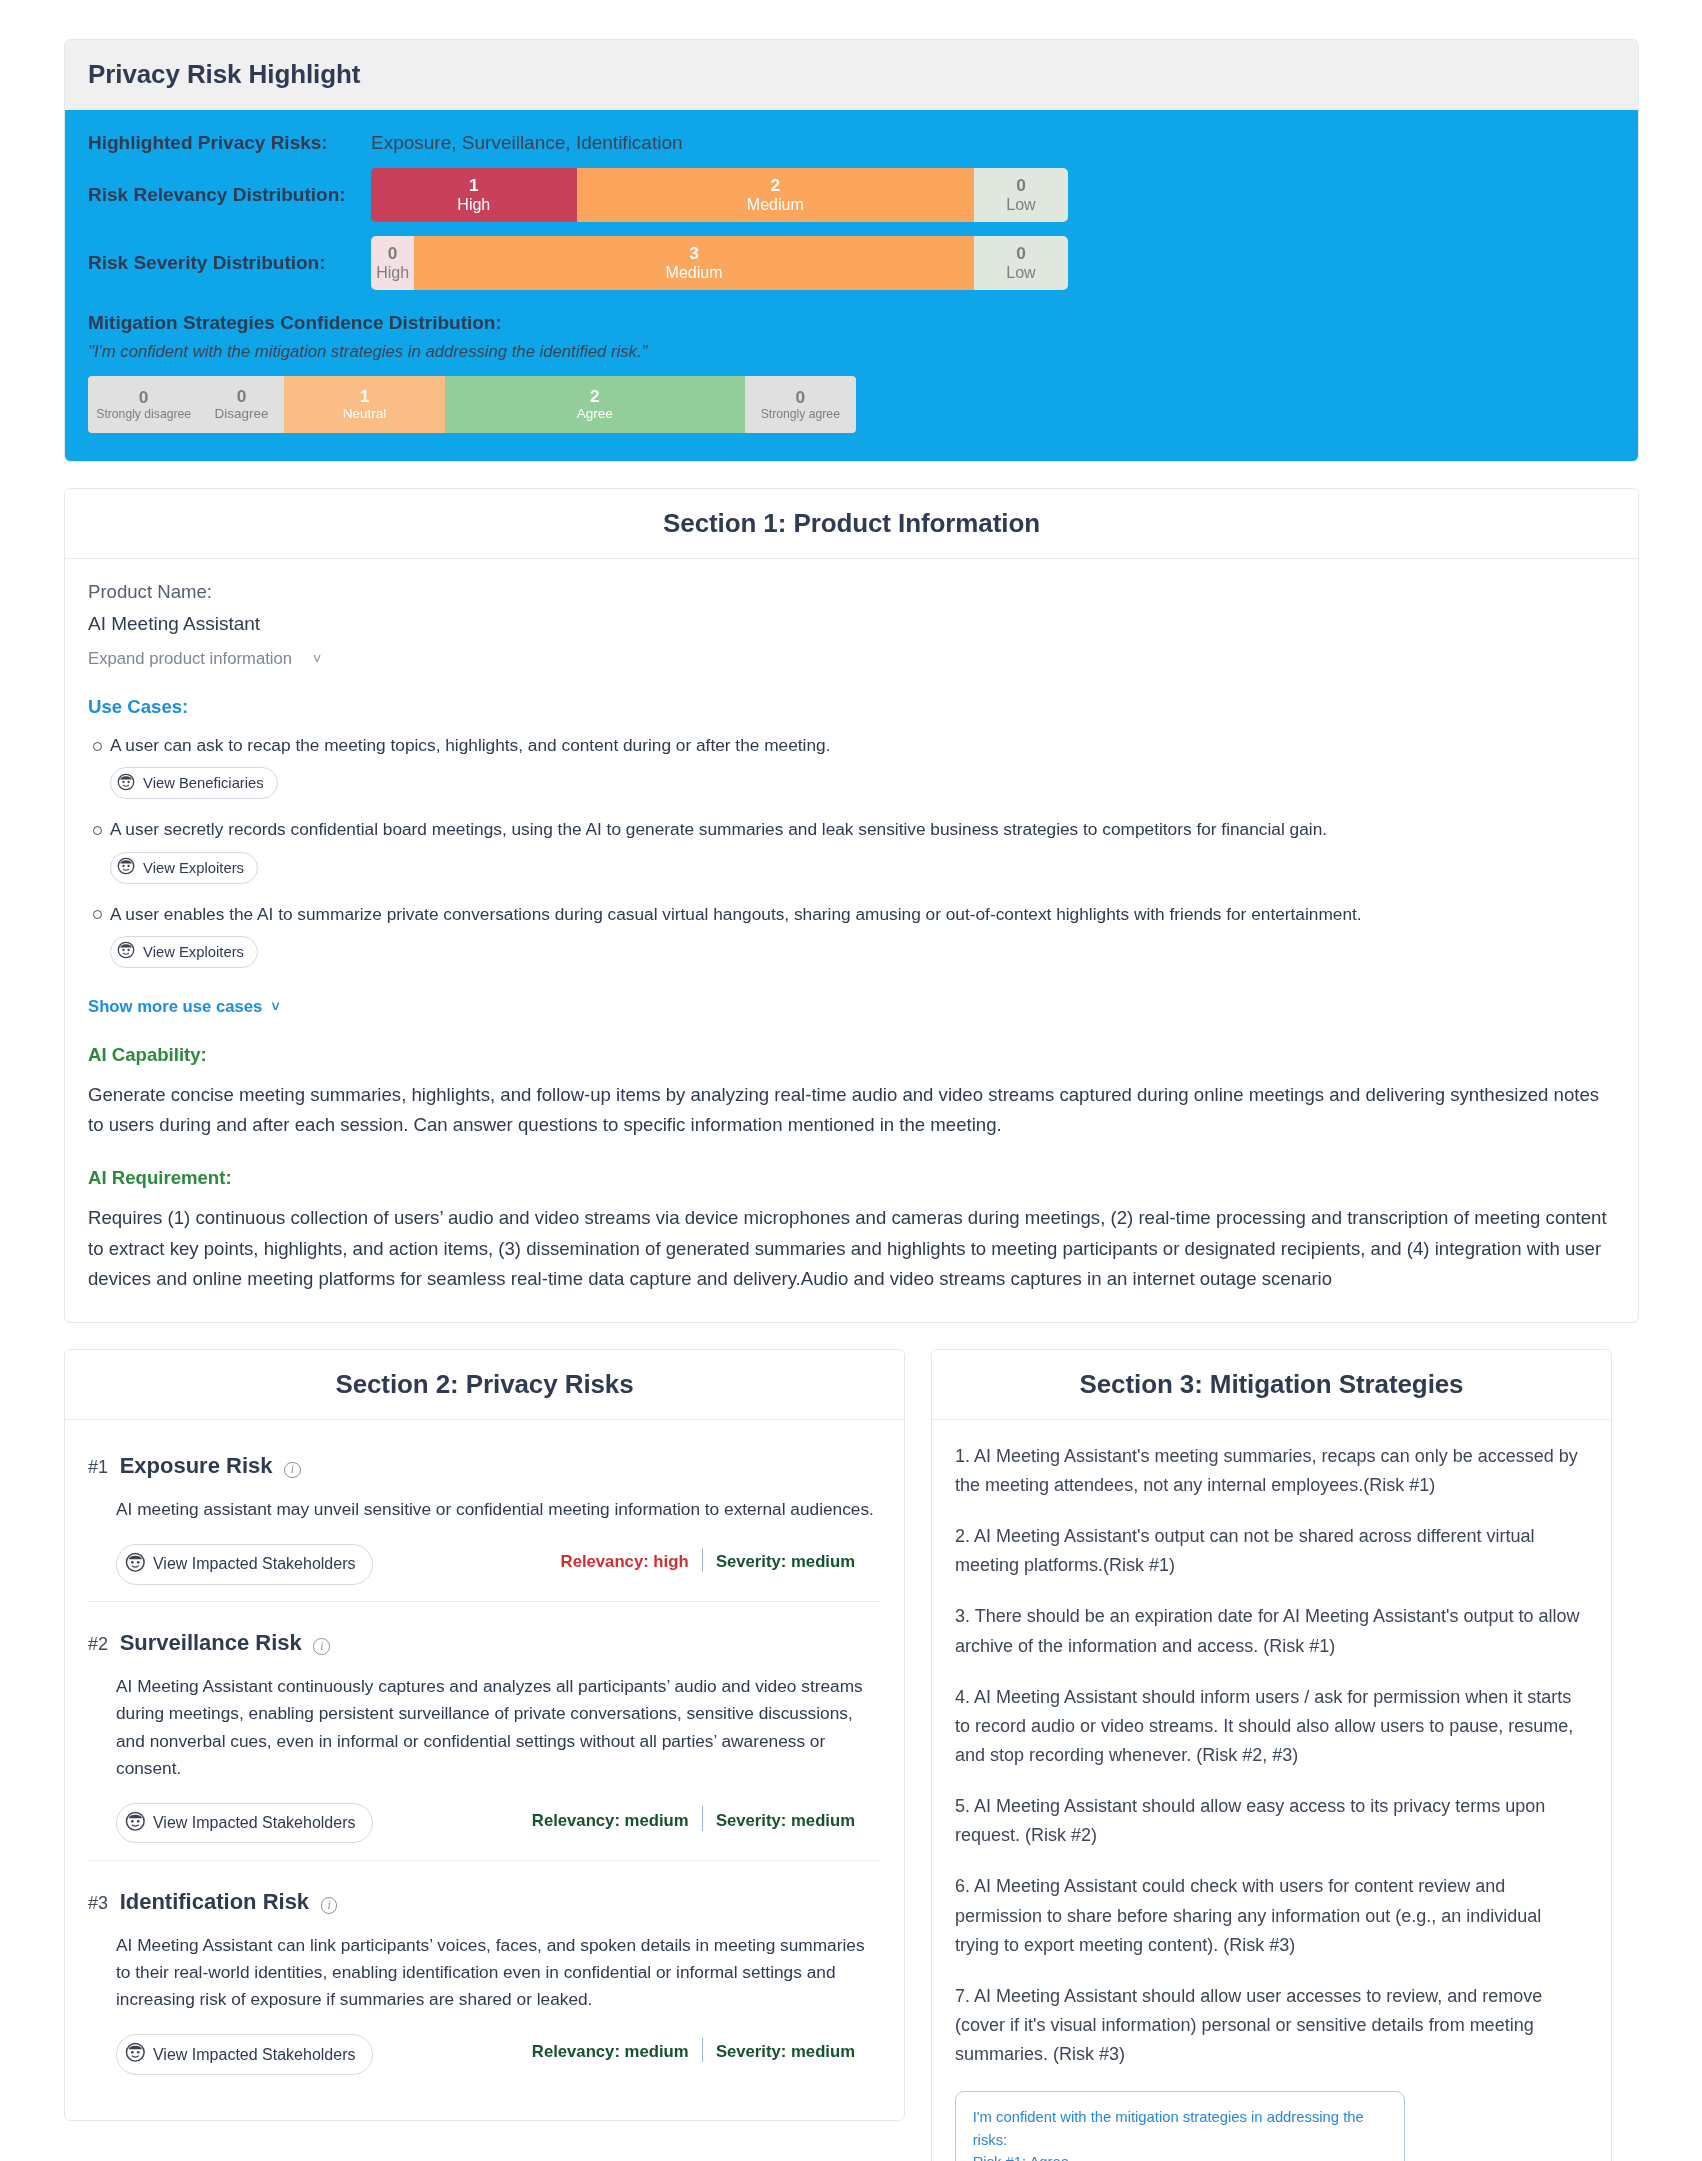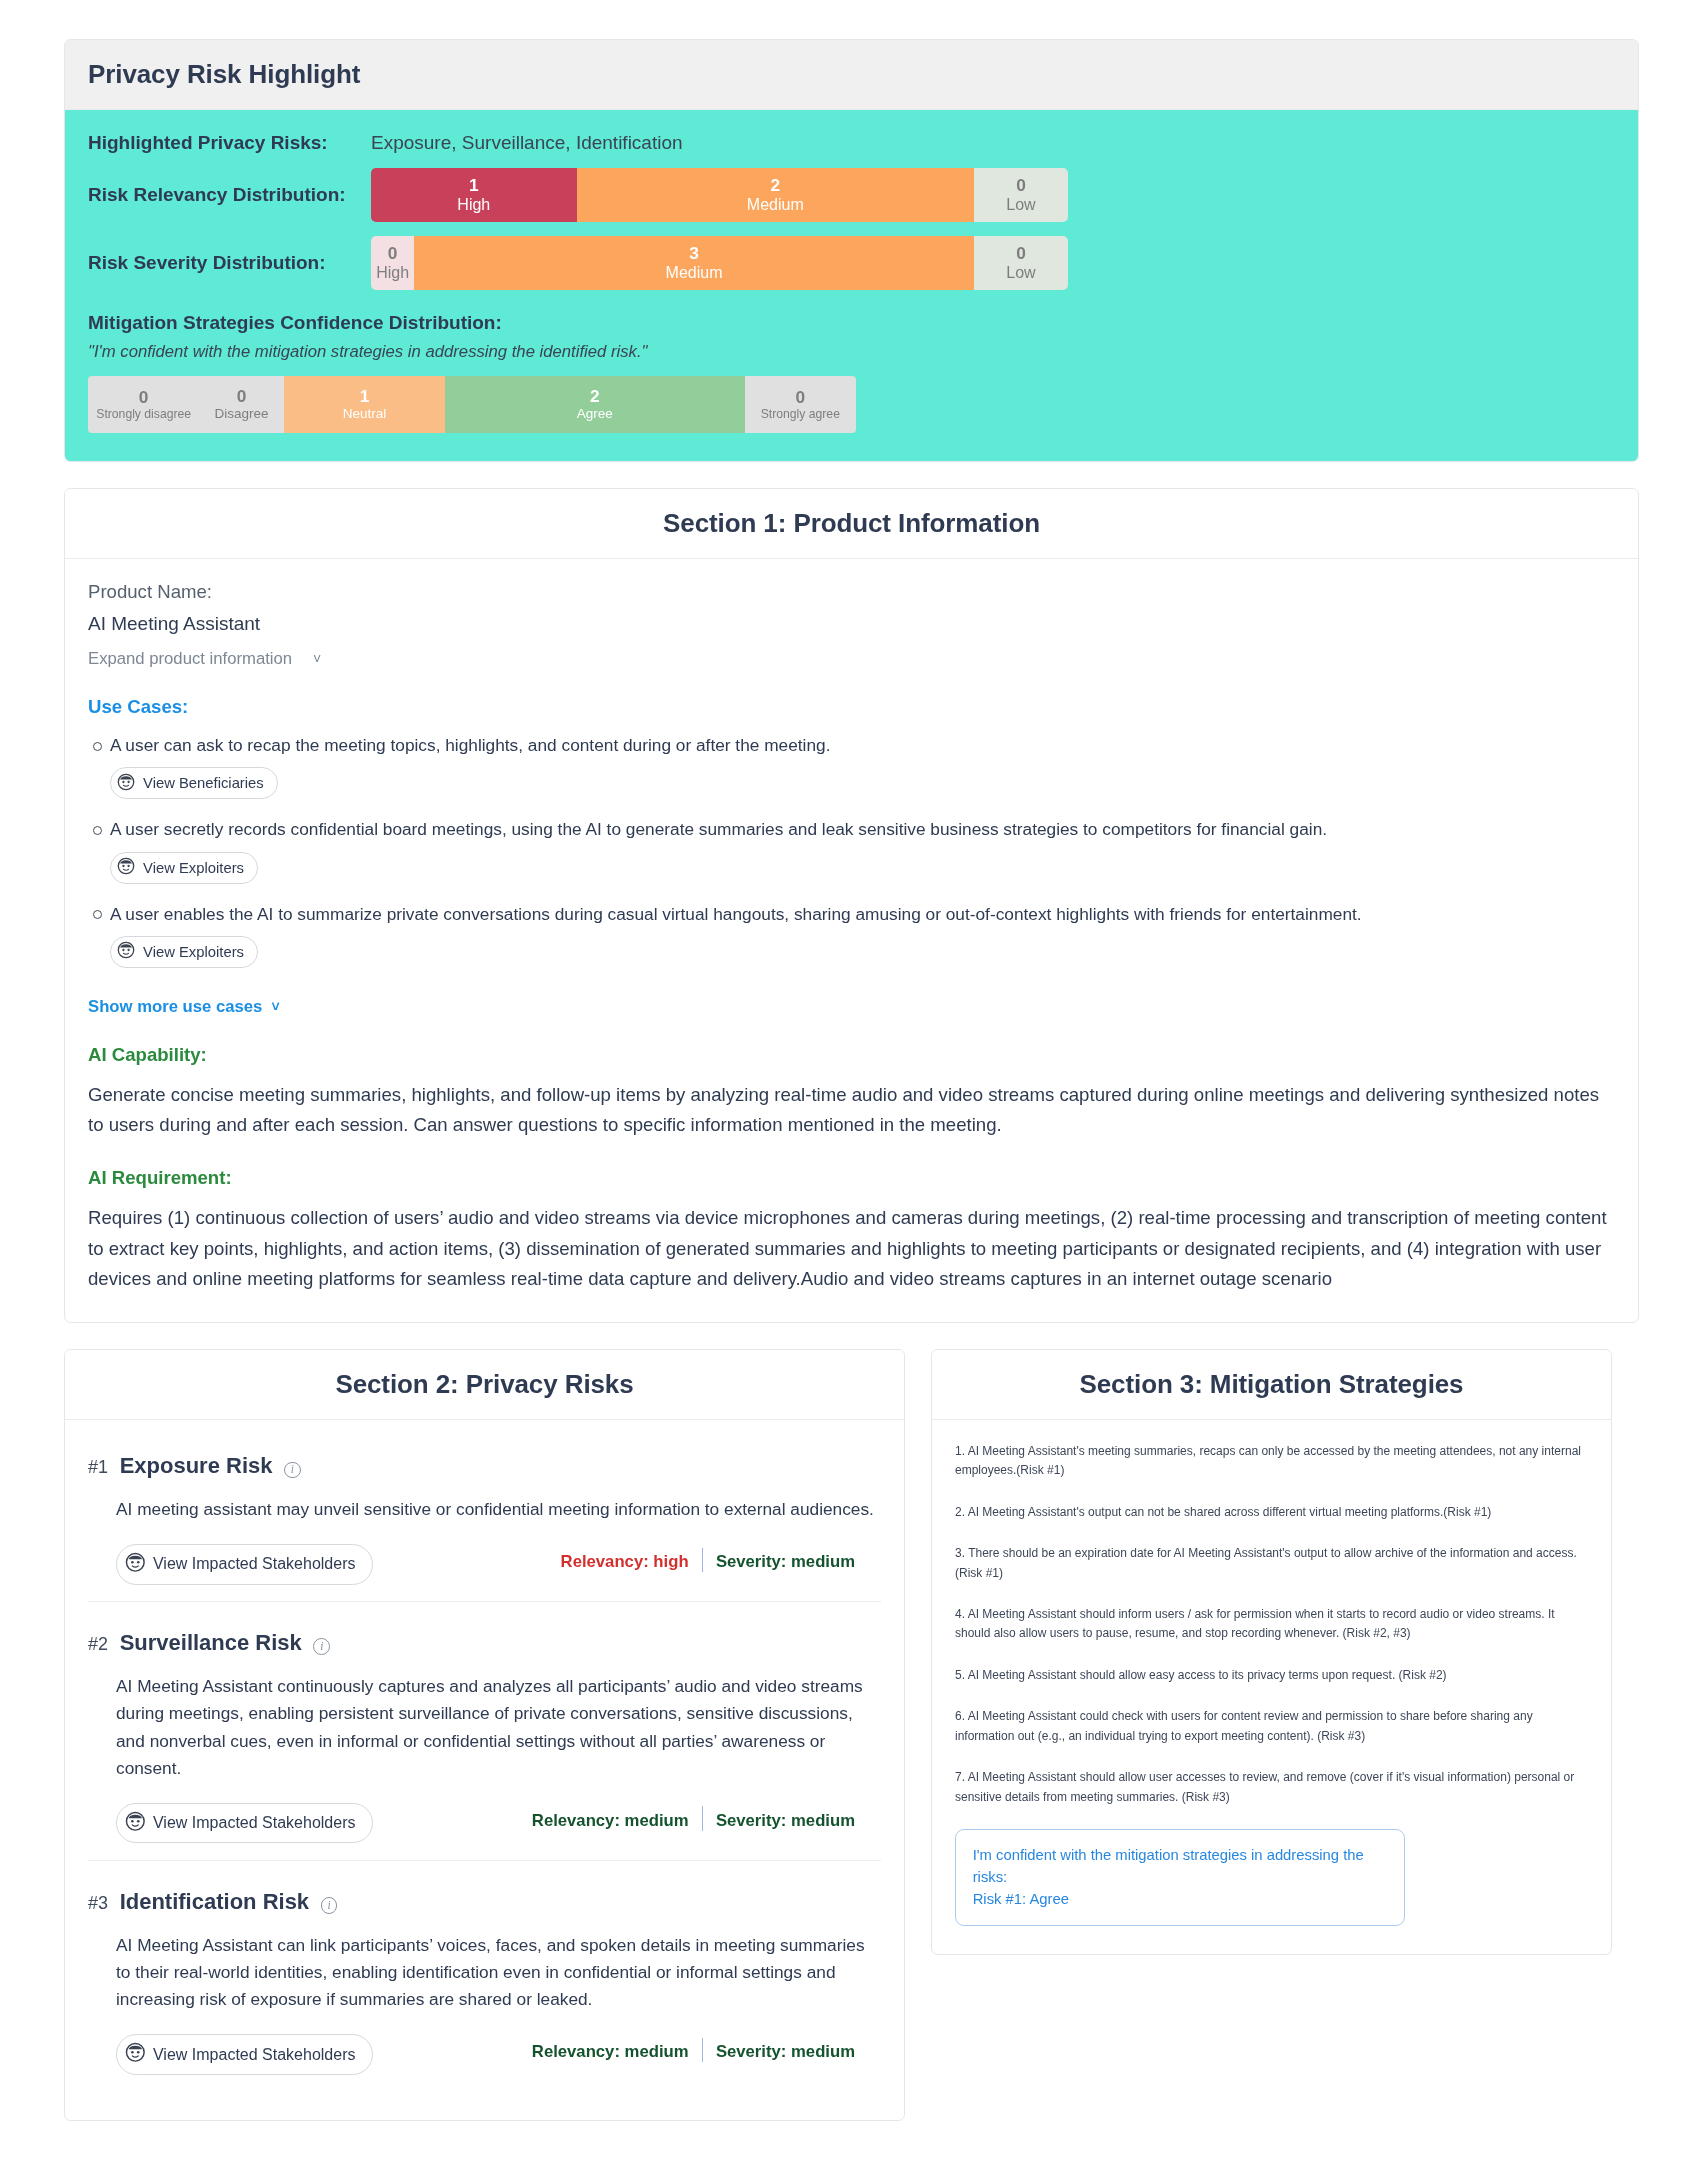--- a/index.html
+++ b/index.html
@@ -26,21 +26,21 @@
   }
   .card-head.grey { background: #f0f0f0; }
   .card-head.white { background: #ffffff; text-align: center; }
   .card-title {
     font-size: 26px;
     font-weight: bold;
     color: #2f3b52;
     letter-spacing: -0.1px;
   }
   .card-body { padding: 22px 23px 28px 23px; }
-  .card-body.tint { background: #5eead4; }
+  .card-body.tint { background: #0ea5e9; }
 
   
   .hl-row {
     display: flex;
     align-items: center;
     margin-bottom: 14px;
   }
   .hl-label {
     width: 283px;
     flex: 0 0 283px;
@@ -227,21 +227,21 @@
   .meta .sep {
     display: inline-block;
     width: 1.3px; height: 24.4px;
     background: #9db8d8;
     margin: 0 13px;
   }
   .m-high { color: #d32f2f; }
   .m-med  { color: #14532d; }
 
   .strategy {
-    font-size: 12px;
+    font-size: 18px;
     line-height: 1.62;
     color: #3d4759;
     margin-bottom: 22px;
   }
   .conf-box {
     border: 1.3px solid #a8cbf0;
     border-radius: 9px;
     padding: 14px 16.7px;
     margin-top: 19px;
     width: 450px;

